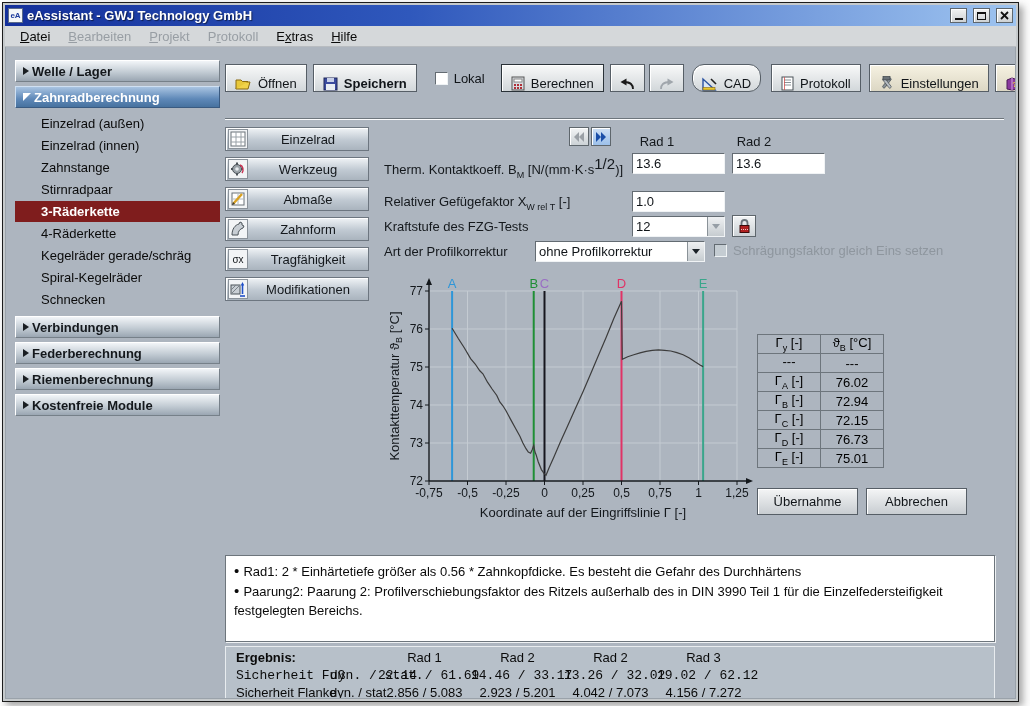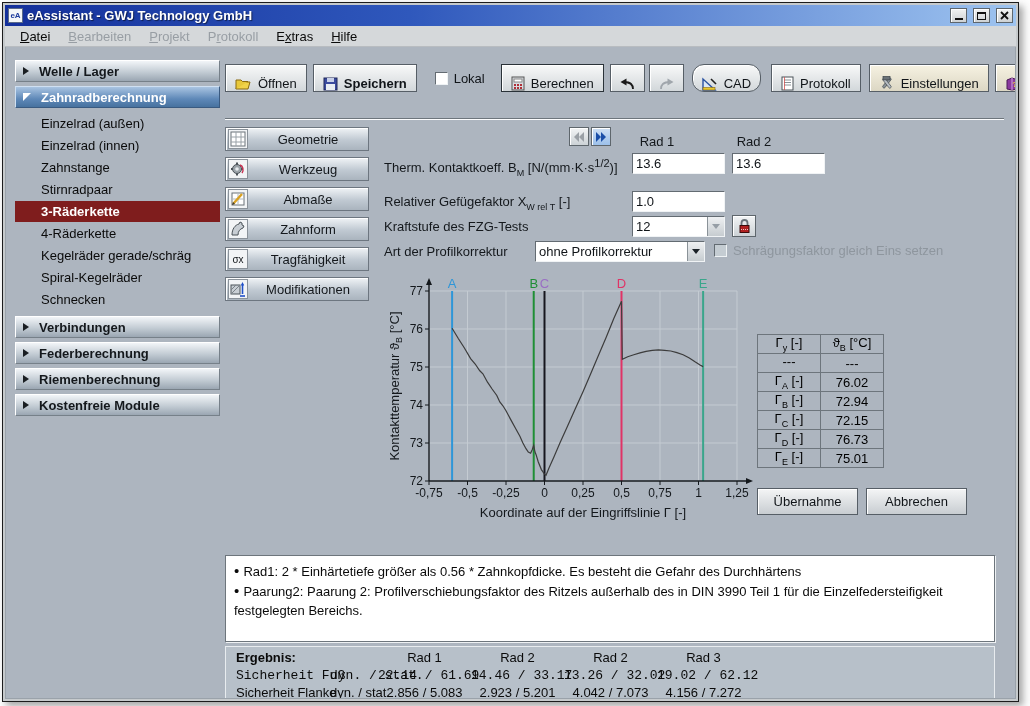--- a/index.html
+++ b/index.html
@@ -22,21 +22,21 @@
   .menubar { height:21px; background:#d5d8da; border-bottom:1px solid #b8bcc0;
     display:flex; align-items:center; padding-left:6px; }
   .menu-item { padding:2px 9px; color:#0a0a0a; }
   .menu-item.disabled { color:#989ea4; }
   .menu-item .u { text-decoration:underline; }
   
   .content { position:relative; flex:1; background:#adb5bf; border:1px solid #9aa2aa;
     border-top:none; overflow:hidden; }
   
   .sidebar { position:absolute; left:9px; top:13px; width:205px; }
-  .nav-group { height:22px; margin-bottom:4px; display:flex; align-items:center; gap:10px; padding-left:7px;
+  .nav-group { height:22px; margin-bottom:4px; display:flex; align-items:center; gap:3px; padding-left:7px;
     background:linear-gradient(#f2f5f8,#c3ccd4 55%,#9aa6b2); border:1px solid #768089;
     border-top-color:#fff; border-left-color:#fff; font-weight:bold; color:#14181c; }
   .nav-group.expanded { background:linear-gradient(#a9c4e2,#5e88b8 60%,#47729f); color:#fff;
     border-color:#3a5a80; border-top-color:#cfe0f2; border-left-color:#cfe0f2; }
   .tri-right { width:0; height:0; border-left:6px solid #1a1e22; border-top:4px solid transparent; border-bottom:4px solid transparent; }
   .tri-open { width:0; height:0; border-top:8px solid #fff; border-right:8px solid transparent; }
   .nav-items { margin:5px 0 6px; }
   .nav-item { height:21px; margin-bottom:1px; display:flex; align-items:center; padding-left:26px; color:#0a0a0a; }
   .nav-item.selected { background:#7f1d1d; color:#fff; font-weight:bold; }
   
@@ -57,21 +57,21 @@
     box-shadow:inset 1px 1px 0 #fff; display:flex; align-items:center; }
   .micon { width:20px; height:20px; margin-left:2px; background:#f2f4f6; border:1px solid #8a929a;
     display:flex; align-items:center; justify-content:center; }
   .mlabel { flex:1; text-align:center; color:#14181c; }
   
   .navbtn { position:absolute; width:20px; height:19px; top:80px; display:flex; align-items:center; justify-content:center;
     background:linear-gradient(#f2f4f5,#ccd2d6); border:1px solid #5e666c; box-shadow:inset 1px 1px 0 #fff; }
   .colhead { position:absolute; top:87px; width:90px; text-align:center; color:#14181c; }
   .flabel { position:absolute; left:378px; height:21px; line-height:21px; color:#14181c; white-space:nowrap; }
   .flabel sub { font-size:9px; }
-  .flabel sup { font-size:11px;margin-top:45px; }
+  .flabel sup { font-size:15px;margin-top:45px; }
   .field { position:absolute; width:93px; height:21px; background:#fff; border:1px solid #636b72;
     border-bottom-color:#f0f3f5; border-right-color:#f0f3f5; font-size:13px; padding:0 3px;
     font-family:"Liberation Sans","DejaVu Sans",sans-serif; color:#101418; }
   .selectbox { position:absolute; height:21px; background:#fff; border:1px solid #636b72;
     border-bottom-color:#f0f3f5; border-right-color:#f0f3f5; display:flex; align-items:center; }
   .selectbox .val { flex:1; padding-left:3px; white-space:nowrap; overflow:hidden; }
   .sel-arrow { width:17px; height:100%; background:linear-gradient(#eef0f2,#c6ccd0); border-left:1px solid #8a9298;
     display:flex; align-items:center; justify-content:center; }
   .arrow-down { width:0; height:0; border-left:4px solid transparent; border-right:4px solid transparent; border-top:5px solid #1c2228; }
   .arrow-down.gray { border-top-color:#969ea6; }
@@ -260,21 +260,21 @@
     <div class="mbtn" style="top:80px;">
       <div class="micon">
           <svg width="16" height="16">
             <rect x="1" y="1" width="14" height="14" fill="#fff" stroke="#6a7278"></rect>
             <line x1="6" y1="1" x2="6" y2="15" stroke="#9aa2a8"></line>
             <line x1="11" y1="1" x2="11" y2="15" stroke="#9aa2a8"></line>
             <line x1="1" y1="6" x2="15" y2="6" stroke="#9aa2a8"></line>
             <line x1="1" y1="11" x2="15" y2="11" stroke="#9aa2a8"></line>
           </svg>
         </div>
-      <div class="mlabel">Geometrie</div>
+      <div class="mlabel">Einzelrad</div>
     </div>
     <div class="mbtn" style="top:110px;">
       <div class="micon">
           <svg width="16" height="16">
             <circle cx="7" cy="8" r="4.5" fill="#9aa2a8" stroke="#4a5258"></circle>
             <circle cx="7" cy="8" r="1.8" fill="#e8ecf0"></circle>
             <g stroke="#4a5258" stroke-width="2">
               <line x1="7" y1="1.5" x2="7" y2="3.5"></line>
               <line x1="7" y1="12.5" x2="7" y2="14.5"></line>
               <line x1="1" y1="8" x2="3" y2="8"></line>

